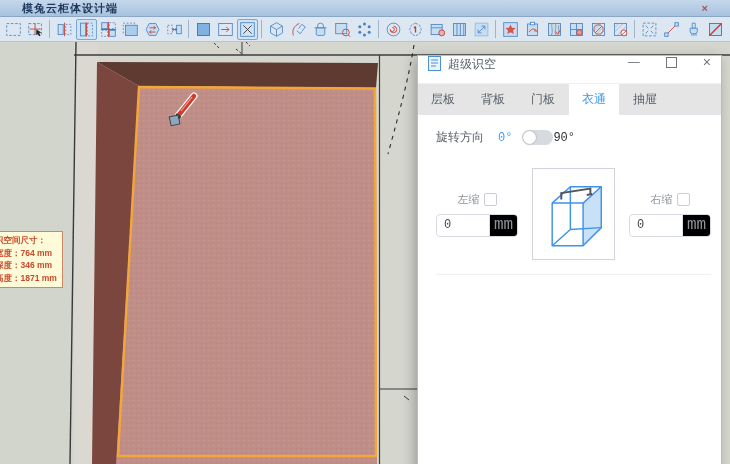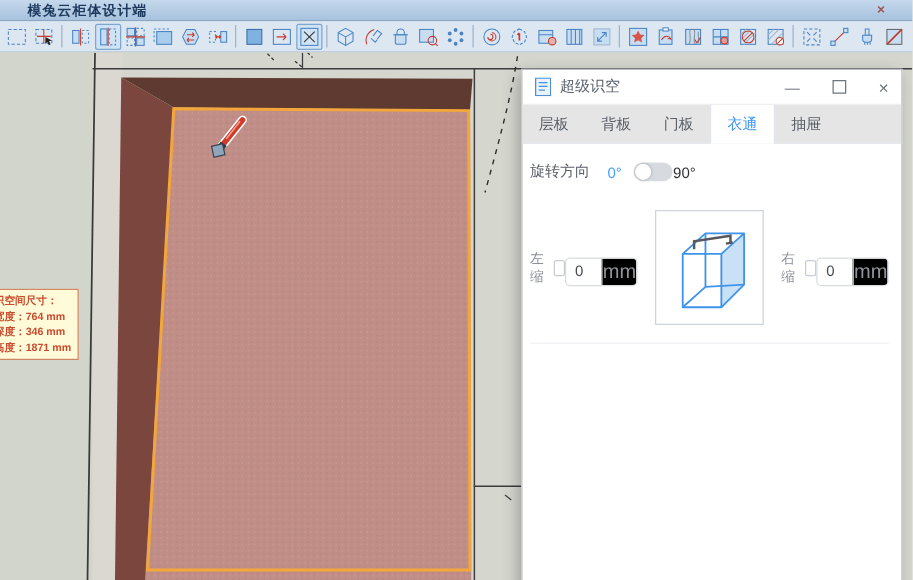--- a/index.html
+++ b/index.html
@@ -27,43 +27,43 @@
   .scene{position:absolute;left:0;top:0;}
 
   
   .dim-tip{position:absolute;left:-12px;top:189px;background:#fffbd8;border:1px solid #cc8866;
     padding:2px 5px 3px 6px;font-size:8.5px;font-weight:bold;color:#c94a2c;line-height:12.5px;
     white-space:nowrap;}
 
   
   .plugin{position:absolute;left:417px;top:13px;width:305px;height:420px;background:#fff;
     border:1px solid #b9bdc2;box-sizing:border-box;box-shadow:-3px 3px 12px rgba(0,0,0,.28);}
-  .p-title{height:27px;display:flex;align-items:center;gap:7px;padding:0 10px;border-bottom:1px solid #f0f0f0;}
+  .p-title{height:27px;display:flex;align-items:flex-start;gap:7px;padding:0 10px;border-bottom:1px solid #f0f0f0;}
   .p-title .txt{font-size:12px;color:#58606b;}
   .p-ctrls{margin-left:auto;display:flex;align-items:center;gap:26px;color:#6f757d;}
   .p-ctrls .min{font-size:12px;line-height:10px;}
   .p-ctrls .max{width:9px;height:9px;border:1px solid #6f757d;display:inline-block;}
   .p-ctrls .cls{font-size:14px;line-height:12px;}
 
   .tabs{height:30px;display:flex;background:#e5e5e5;border-bottom:1px solid #e3e6eb;}
   .tab{padding:0 13px;line-height:30px;font-size:12px;color:#596067;box-sizing:border-box;}
   .tab.active{background:#fff;color:#3d96f2;border-left:1px solid #e3e6eb;border-right:1px solid #e3e6eb;
     height:31px;}
 
-  .p-body{padding:14px 10px 0 6px;}
+  .p-body{padding:14px 10px 0 18px;font-family:Liberation Mono, monospace;}
   .rot-row{display:flex;align-items:center;font-size:12px;color:#5a6068;}
   .rot-left{color:#409eff;margin:0 10px 0 14px;}
   .rot-right{color:#303133;}
   .switch{width:31px;height:15px;border-radius:8px;background:#d7dbe0;position:relative;}
   .switch .knob{position:absolute;left:1px;top:1px;width:13px;height:13px;border-radius:50%;
     background:#fff;box-shadow:0 0 2px rgba(0,0,0,.35);}
 
   .edge-row{margin-top:22px;display:flex;align-items:center;justify-content:center;
     padding-bottom:14px;border-bottom:1px solid #f0f1f3;}
-  .edge-col{width:86px;display:flex;flex-direction:row;align-items:center;justify-content:space-between;}
+  .edge-col{width:86px;display:flex;flex-direction:column;align-items:center;justify-content:space-between;}
   .lbl-row{display:flex;align-items:center;gap:4px;font-size:11px;color:#8b9099;}
   .chk{width:11px;height:11px;border:1px solid #c8ccd4;border-radius:2px;background:#fff;}
   .inp{margin-top:7px;width:82px;height:23px;border:1px solid #d8dce2;border-radius:4px;
     display:flex;overflow:hidden;background:#fff;box-sizing:border-box;}
   .inp .val{flex:1;font-size:12px;color:#44494f;line-height:21px;padding-left:7px;}
   .inp .unit{width:27px;background:#000000;border-left:1px solid #dcdfe6;color:#909399;
     font-size:16px;line-height:21px;text-align:center;}
   .diagram{width:88px;height:90px;border:1px solid #cfd3da;margin:0 14px;background:#fff;
     display:flex;align-items:center;justify-content:center;}
 </style>

